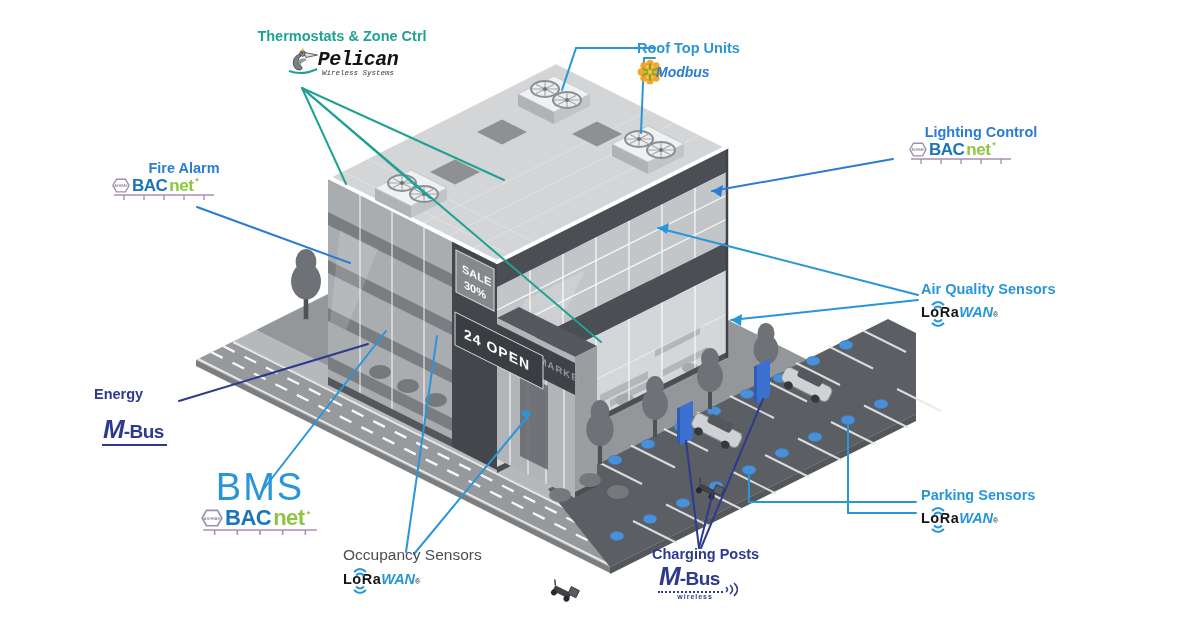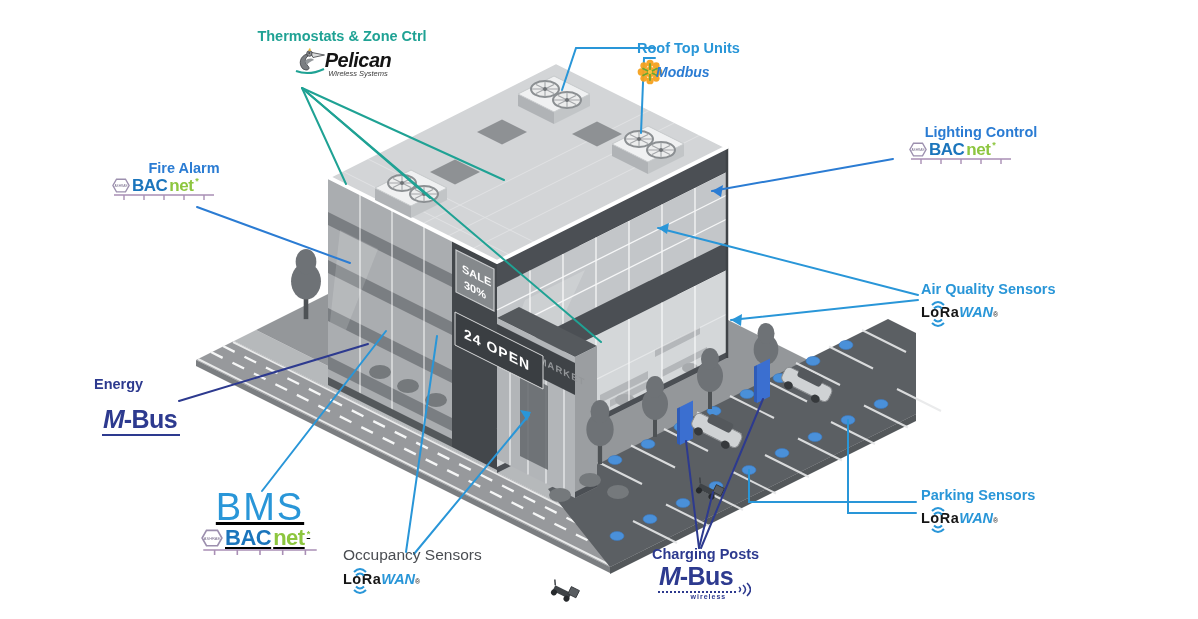--- a/index.html
+++ b/index.html
@@ -25,29 +25,29 @@
   .lorawan{position:relative;display:flex;align-items:baseline;line-height:1;width:fit-content;margin-top:7px;}
   .lo{color:#151515;font-weight:bold;font-size:14.5px;letter-spacing:0.5px;}
   .wan{color:var(--lora-blue);font-weight:bold;font-style:italic;font-size:14.5px;}
   .lmark{color:#151515;font-size:7px;margin-top:-6px;}
   .lora-arcs{position:absolute;left:7px;top:-8px;pointer-events:none;}
   
   .mbus-wrap{position:relative;width:fit-content;}
   .mbus{display:flex;align-items:baseline;line-height:1;border-bottom:2.5px solid var(--navy);padding:0 3px 2px 1px;width:fit-content;}
   .mbus-wrap.wireless .mbus{border-bottom:2.5px dotted var(--navy);}
   .mbus-m{color:var(--navy);font-weight:bold;font-style:italic;font-size:26px;letter-spacing:-1px;}
-  .mbus-rest{color:var(--navy);font-weight:bold;font-size:25px;letter-spacing:-0.5px;}
+  .mbus-rest{color:var(--navy);font-weight:bold;font-size:19px;letter-spacing:-0.5px;}
   .mbus-sub{display:flex;justify-content:flex-end;padding-right:10px;}
   .mbus-tag{color:var(--navy);font-size:7px;font-weight:bold;letter-spacing:1px;}
   .waves{position:absolute;right:-15px;bottom:2px;}
   
   .modbus{display:flex;align-items:center;margin-top:2px;}
   .modbus-name{color:var(--modbus-blue);font-weight:bold;font-style:italic;font-size:14px;margin-left:-7px;}
   
-  .pelican{display:flex;align-items:flex-end;margin-top:2px;}
+  .pelican{display:flex;align-items:flex-end;margin-top:2px;font-family:Liberation Mono, monospace;}
   .pelican-text{display:flex;flex-direction:column;line-height:1;margin-left:-2px;}
   .pelican-name{color:#141414;font-weight:bold;font-style:italic;font-size:20px;letter-spacing:-0.5px;}
   .pelican-sub{color:#3a3a3a;font-size:7.5px;font-style:italic;align-self:center;}
   
   .bms-title{font-size:38px;letter-spacing:2px;color:var(--light-blue);line-height:1;}
 </style>
 </head>
 <body>
 
 <div class="stage">
@@ -409,31 +409,31 @@
   <div class="lorawan">
     <svg class="lora-arcs" width="20" height="34" viewBox="0 0 20 34">
       <path d="M4,8 Q10,2 16,8 M6,11.5 Q10,7.5 14,11.5 M4,26 Q10,32 16,26 M6,22.5 Q10,26.5 14,22.5" fill="none" style="stroke:var(--lora-blue)" stroke-width="2"></path>
     </svg>
     <span class="lo">LoRa</span>
         <span class="wan">WAN</span>
         <span class="lmark">®</span>
   </div>
 </div>
 
-<div class="anno" style="left:94px;top:376px;gap:14px;">
+<div class="anno" style="left:94px;top:386px;gap:14px;">
   <div class="anno-title c-navy">Energy</div>
   <div class="mbus-wrap" style="margin-left:8px;">
     <div class="mbus">
       <span class="mbus-m">M</span>
           <span class="mbus-rest">-Bus</span>
     </div>
   </div>
 </div>
 
-<div class="anno center" style="left:200px;top:488px;width:120px;text-decoration:underline;">
+<div class="anno center" style="left:200px;top:468px;width:120px;">
   <div class="bms-title">BMS</div>
   <div class="bacnet big">
     <div class="bacnet-row">
       <svg width="22" height="18" viewBox="0 0 20 16">
         <polygon points="5,1 15,1 19,8 15,15 5,15 1,8" fill="#fff" stroke="#9c8fae" stroke-width="1.5"></polygon>
         <text x="10" y="10" font-size="3.6" text-anchor="middle" fill="#7a6f8e" font-family="Liberation Sans, sans-serif">ASHRAE</text>
       </svg>
       <span class="bac">BAC</span>
           <span class="net">net</span>
           <span class="bmark">*</span>

